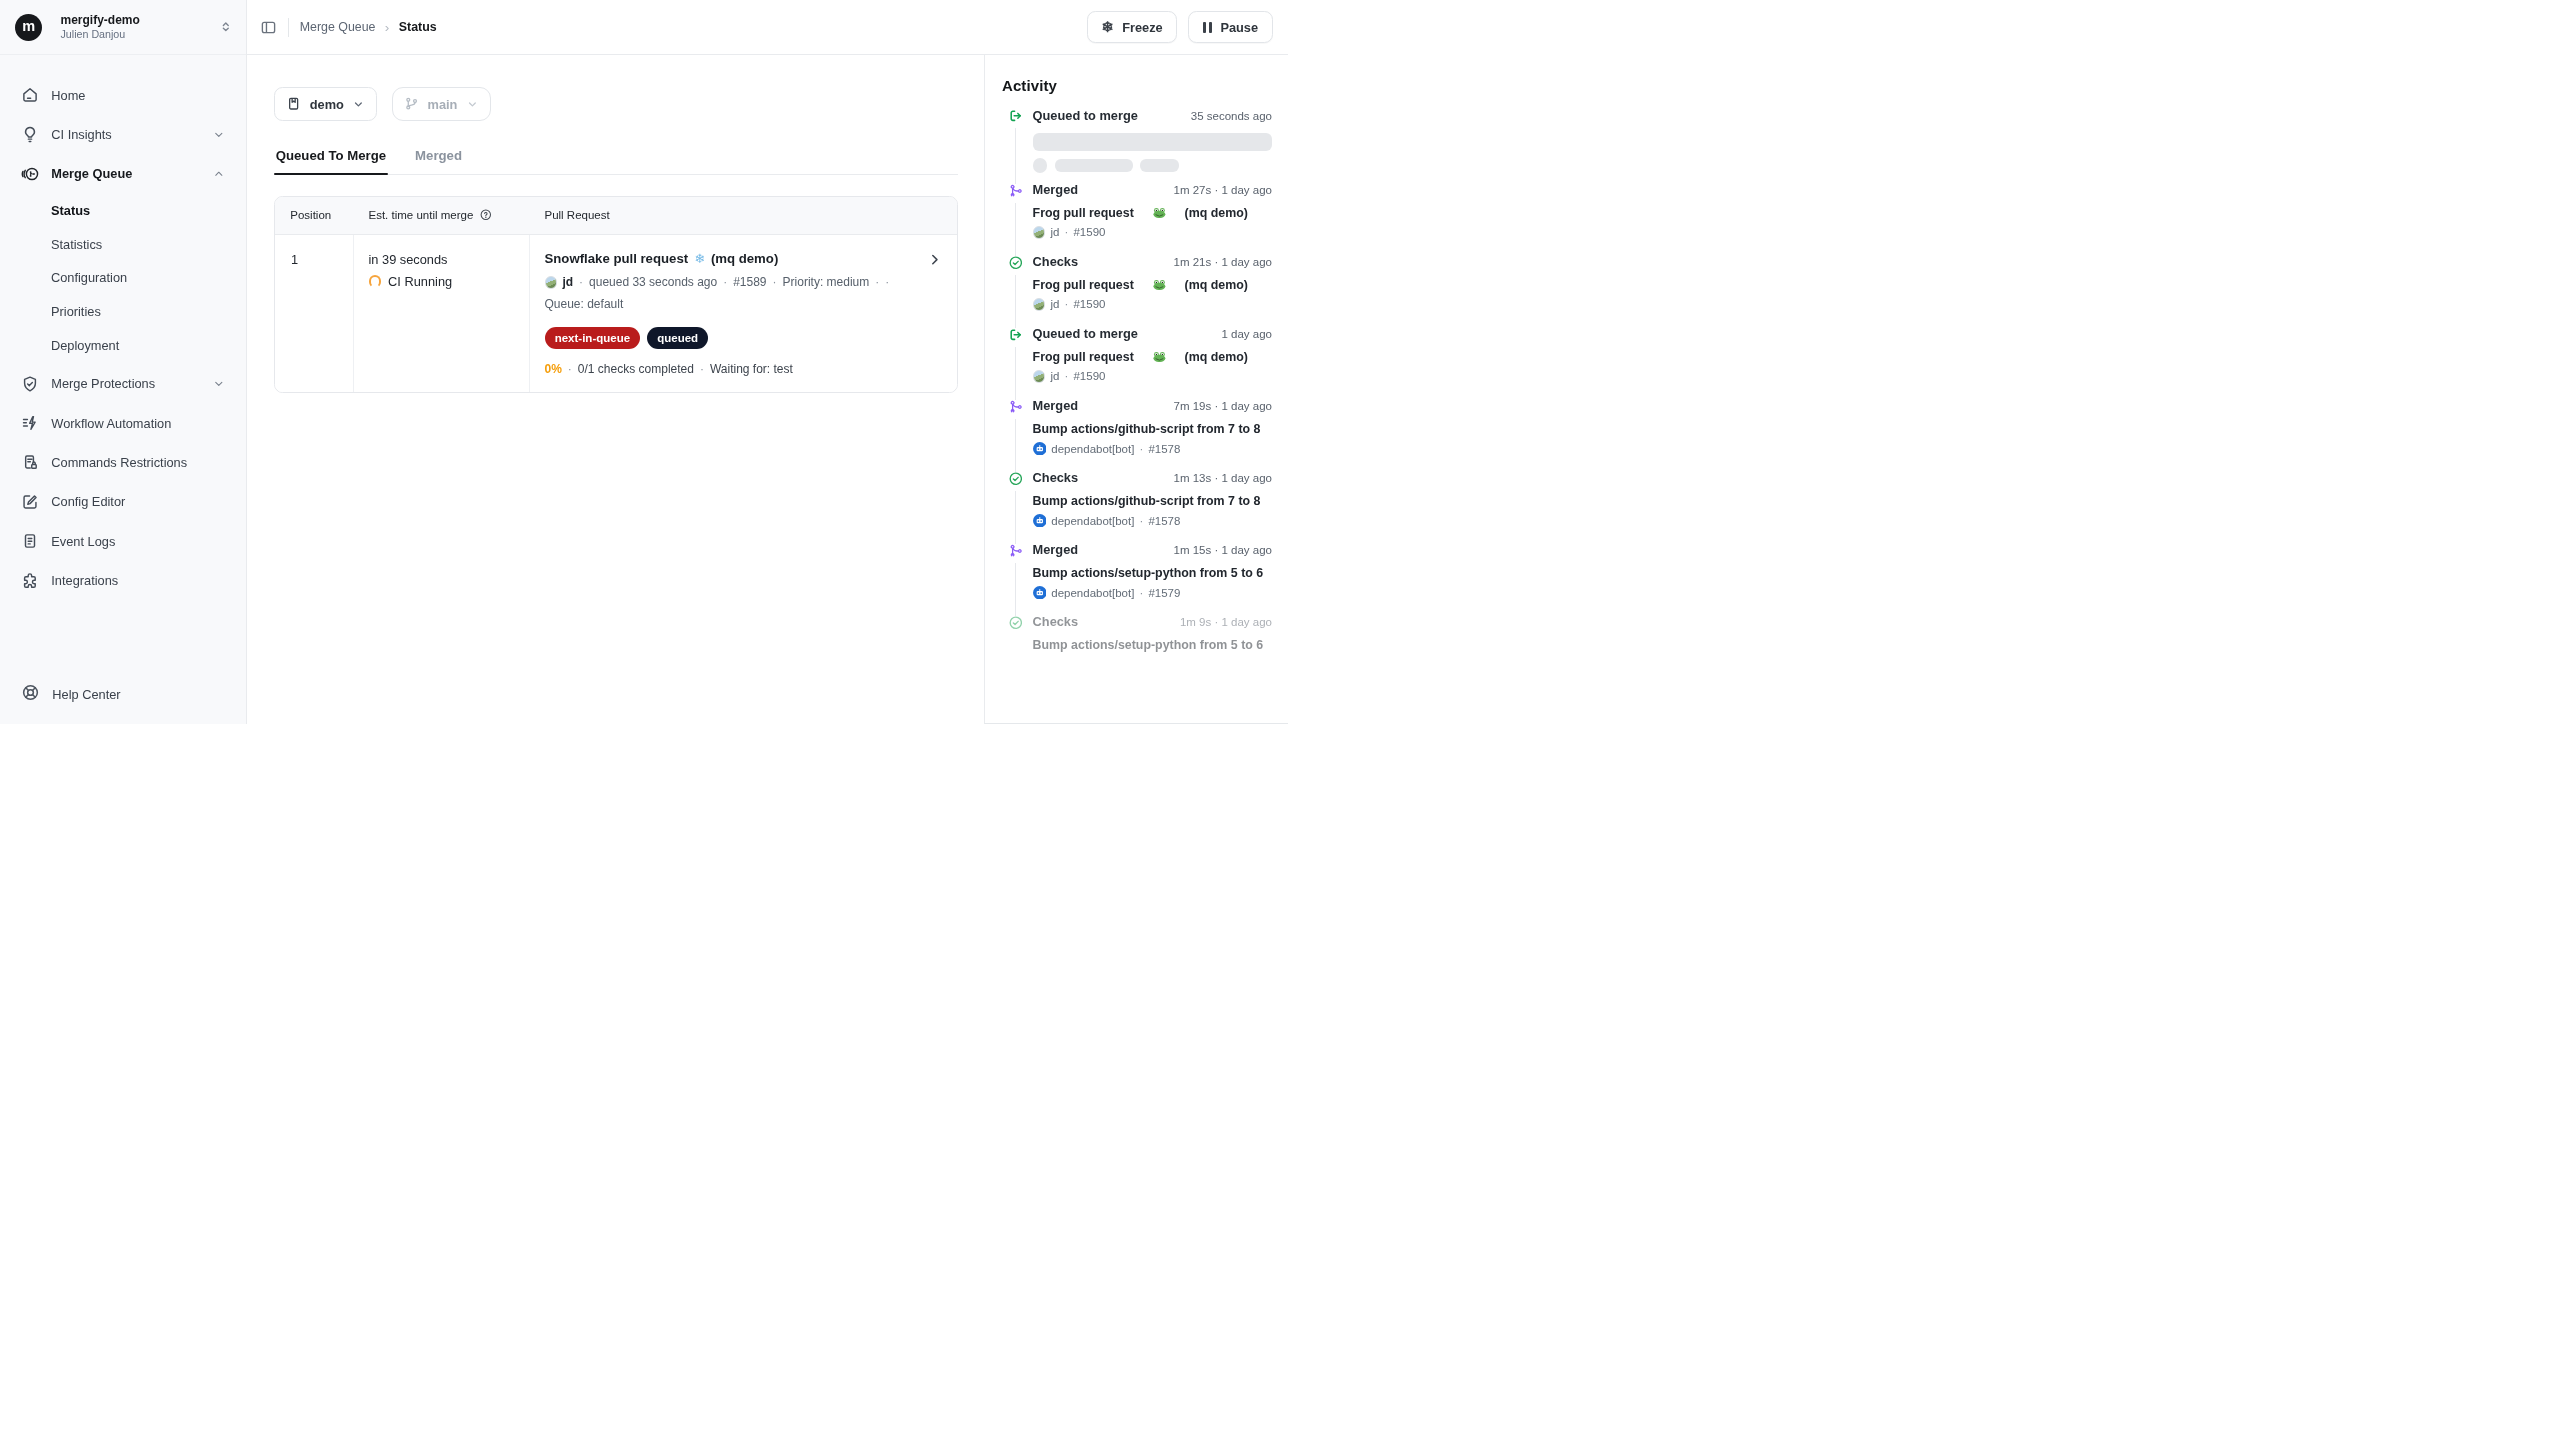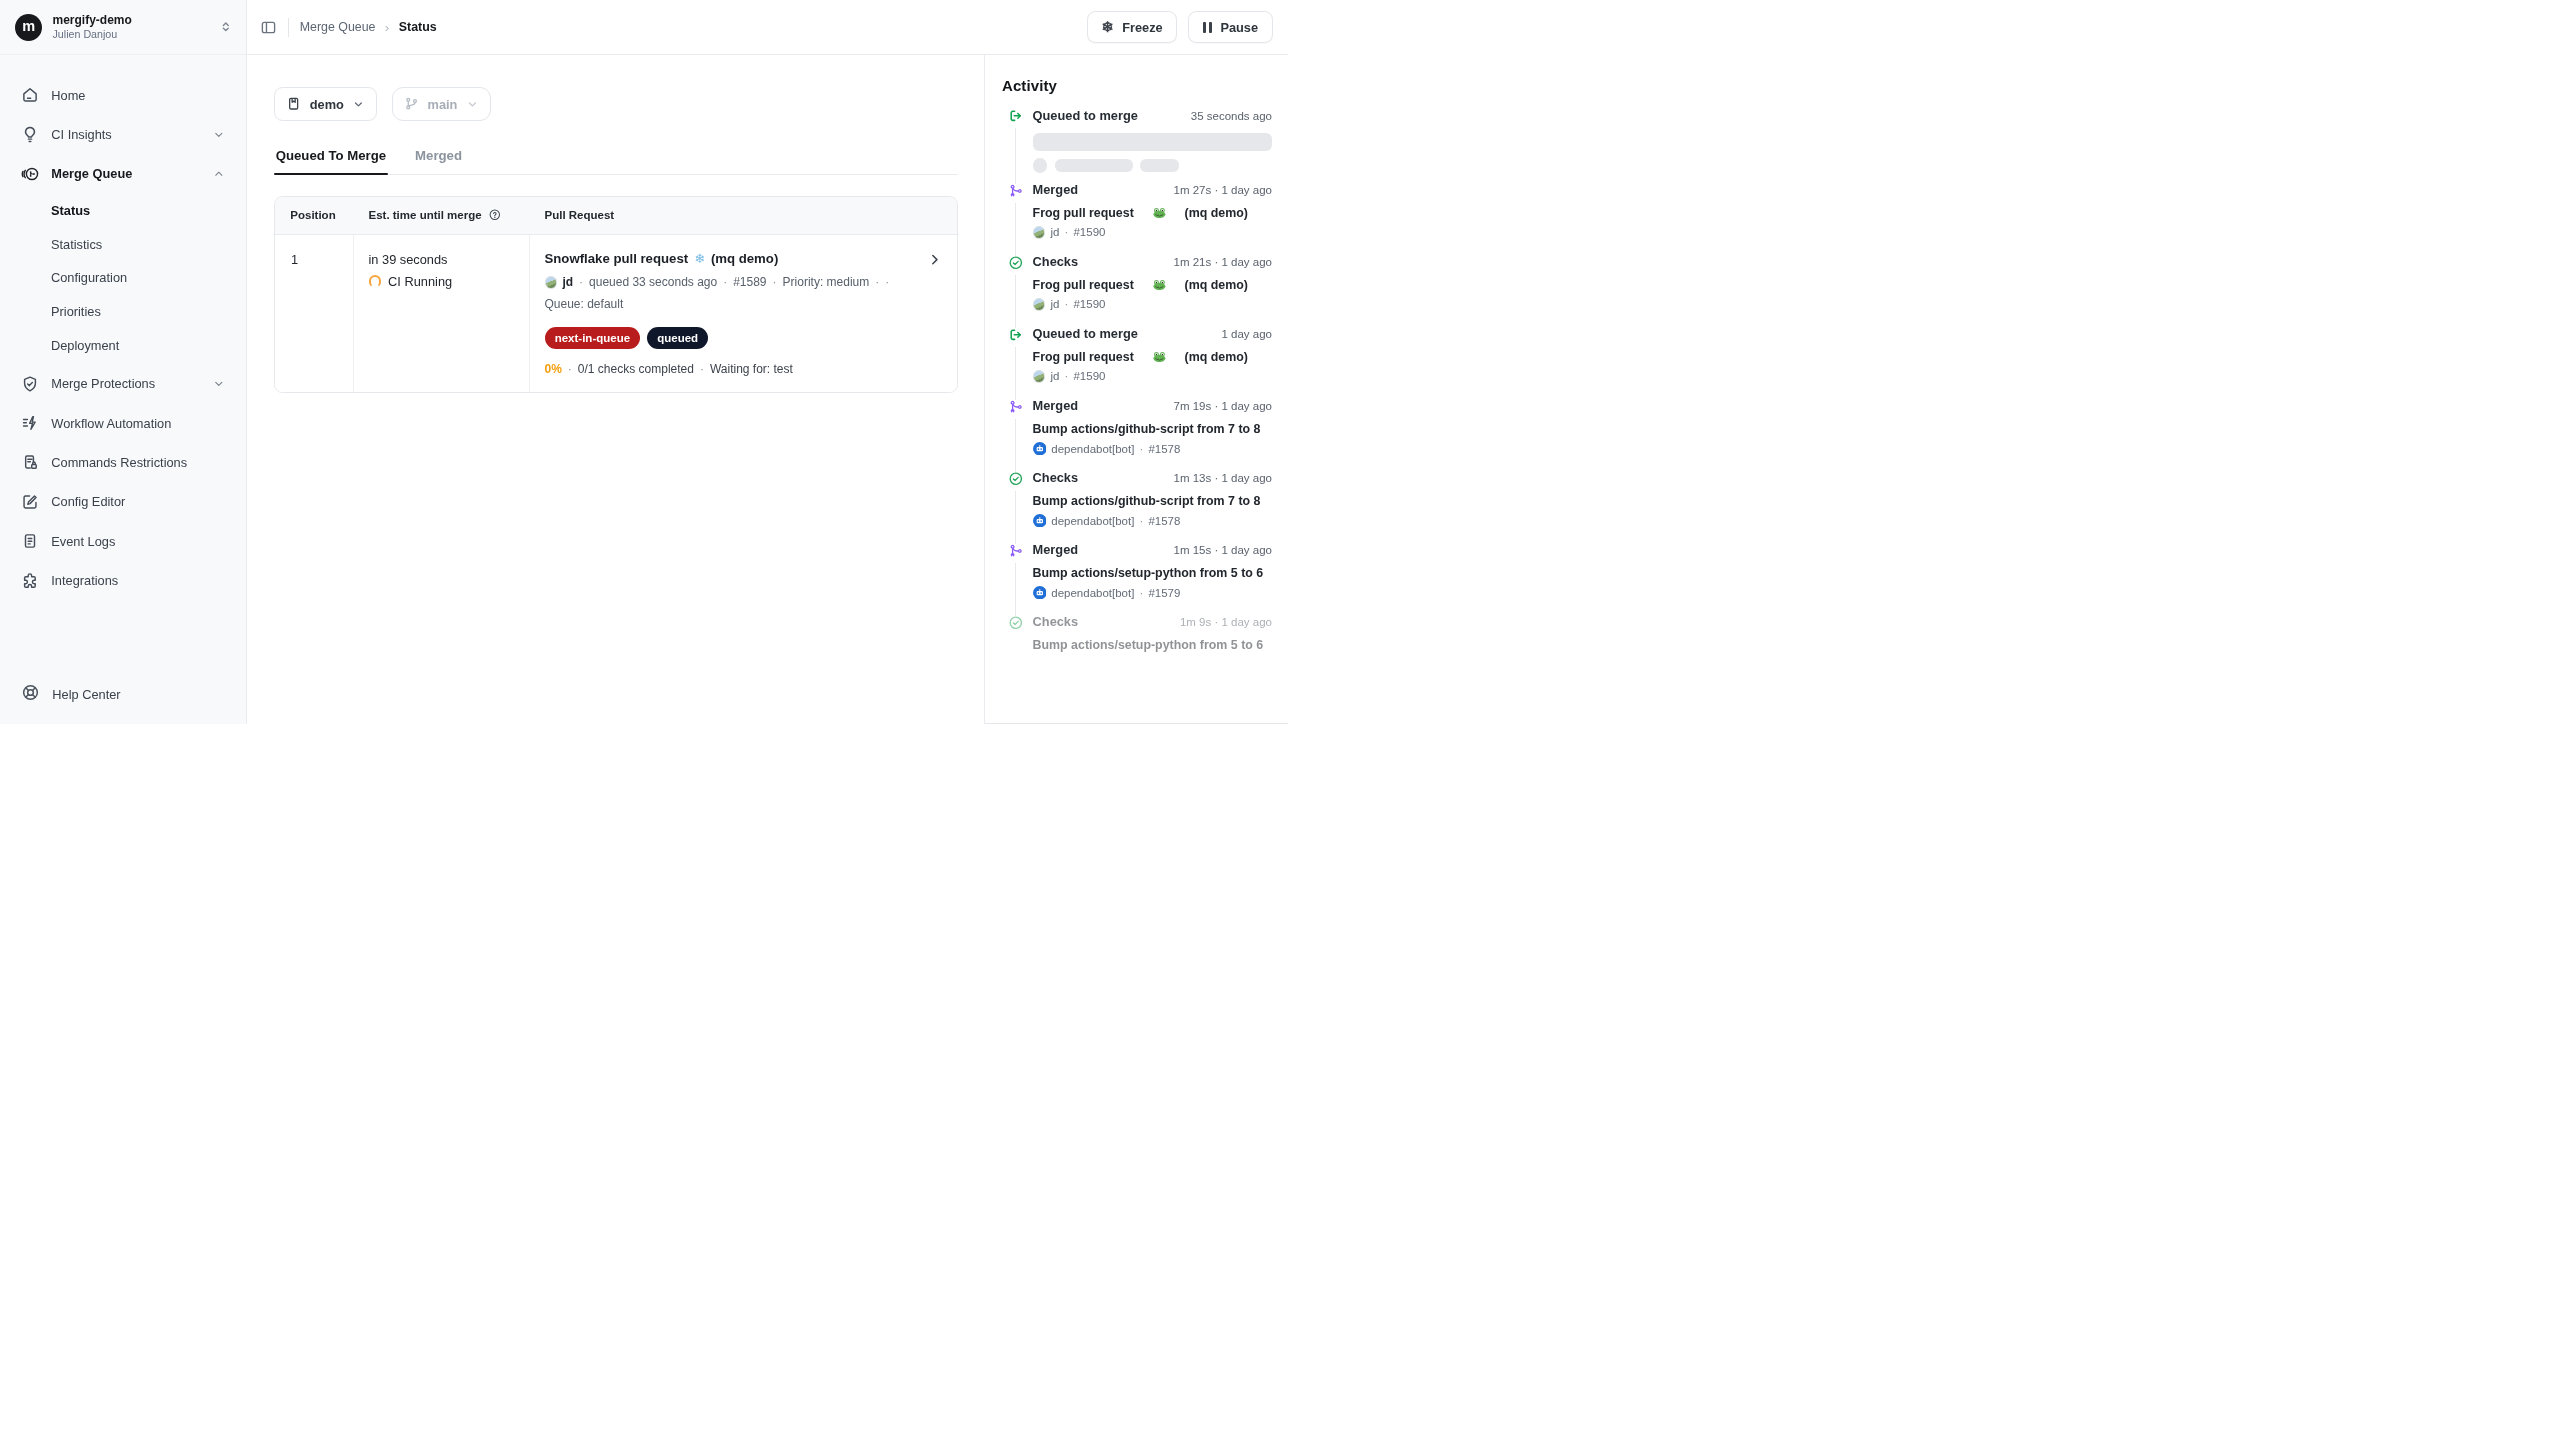--- a/index.html
+++ b/index.html
@@ -8,21 +8,21 @@
     font-family: "Liberation Sans", "DejaVu Sans", sans-serif;
     background:#ffffff; color:#22272e;
     -webkit-font-smoothing:antialiased;
   }
   .app { display:flex; width:1288px; height:724px; }
 
   
   .sidebar { width:247px; flex:0 0 247px; background:#f8f9fb; border-right:0.9px solid #e9ebee; display:flex; flex-direction:column; }
   .account { height:55px; border-bottom:0.9px solid #edeff2; display:flex; align-items:center; gap:10.2px; padding:0 13.6px 0 15.3px; cursor:pointer; }
   .logo { width:27px; height:27px; border-radius:50%; background:#17191c; color:#fff; font-weight:700; font-size:14.5px; display:grid; place-items:center; flex:0 0 27px; padding-bottom:1.7px; }
-  .acc-text { line-height:1.25; min-width:0; }
+  .acc-text { line-height:1.25; min-width:0;margin-left:8px; }
   .acc-name { font-size:12px; font-weight:700; color:#17191c; }
   .acc-owner { font-size:10.7px; color:#667081; }
   .updown { margin-left:auto; color:#7d8590; display:flex; }
   nav { flex:1; padding:22px 12px 0 12px; overflow:hidden; }
   .nav-item { height:36px; margin-bottom:3.4px; display:flex; align-items:center; gap:12.8px; padding:0 8.5px; border-radius:6.8px; font-size:12.8px; color:#3a414b; cursor:pointer; }
   .nav-item .nicon { width:18px; height:18px; color:#454d58; flex:0 0 18px; display:flex; }
   .nav-item.bold { font-weight:700; color:#16191d; }
   .nav-item.bold .nicon { color:#22262b; }
   .nav-item .chev { margin-left:auto; color:#79818c; display:flex; }
   .sub { padding-bottom:5.1px; }
@@ -60,21 +60,21 @@
   .fbtn.disabled .fchev { color:#c3c9d0; }
 
   
   .tabs { display:flex; gap:25.6px; border-bottom:0.9px solid #e9ebee; }
   .tab { padding:0 1.7px 11px 1.7px; font-size:13.2px; font-weight:700; color:#8b939e; position:relative; cursor:pointer; }
   .tab.active { color:#17191c; }
   .tab.active::after { content:""; position:absolute; left:0; right:0; bottom:-1.3px; height:2.1px; background:#17191c; border-radius:1.7px; }
 
   
   .card { margin-top:20.5px; border:0.9px solid #e6e8ec; border-radius:8.5px; overflow:hidden; background:#fff; }
-  .thead { display:flex; background:#f8f9fb; border-bottom:0.9px solid #e9ebee; height:38px; align-items:center; font-size:11.5px; font-weight:700; color:#23282e; }
+  .thead { display:flex; background:#f8f9fb; border-bottom:0.9px solid #e9ebee; height:38px; align-items:center; font-size:11.5px; font-weight:400; color:#23282e; }
   .c-pos { width:79px; padding-left:15.3px; flex:0 0 79px; }
   .c-est { width:176px; padding-left:14.5px; flex:0 0 176px; display:flex; align-items:center; gap:6px; }
   .c-pr { flex:1; padding-left:14.5px; }
   .qicon { color:#40474f; display:flex; }
   .trow { display:flex; min-height:113px; background:#fff; }
   .td-pos { width:79px; flex:0 0 79px; padding:17px 0 0 16px; font-size:12.8px; color:#22272e; border-right:0.9px solid #eef0f3; }
   .td-est { width:176px; flex:0 0 176px; padding:17px 0 0 14.5px; font-size:12.8px; color:#22272e; border-right:0.9px solid #eef0f3; }
   .ci { margin-top:7.7px; display:flex; align-items:center; gap:6.8px; }
   .arc { width:12.8px; height:12.8px; border-radius:50%; border:2.2px solid #f6a43c; border-bottom-color:transparent; flex:0 0 12.8px; }
   .td-pr { flex:1; padding:16px 44px 15.3px 14.5px; position:relative; }

